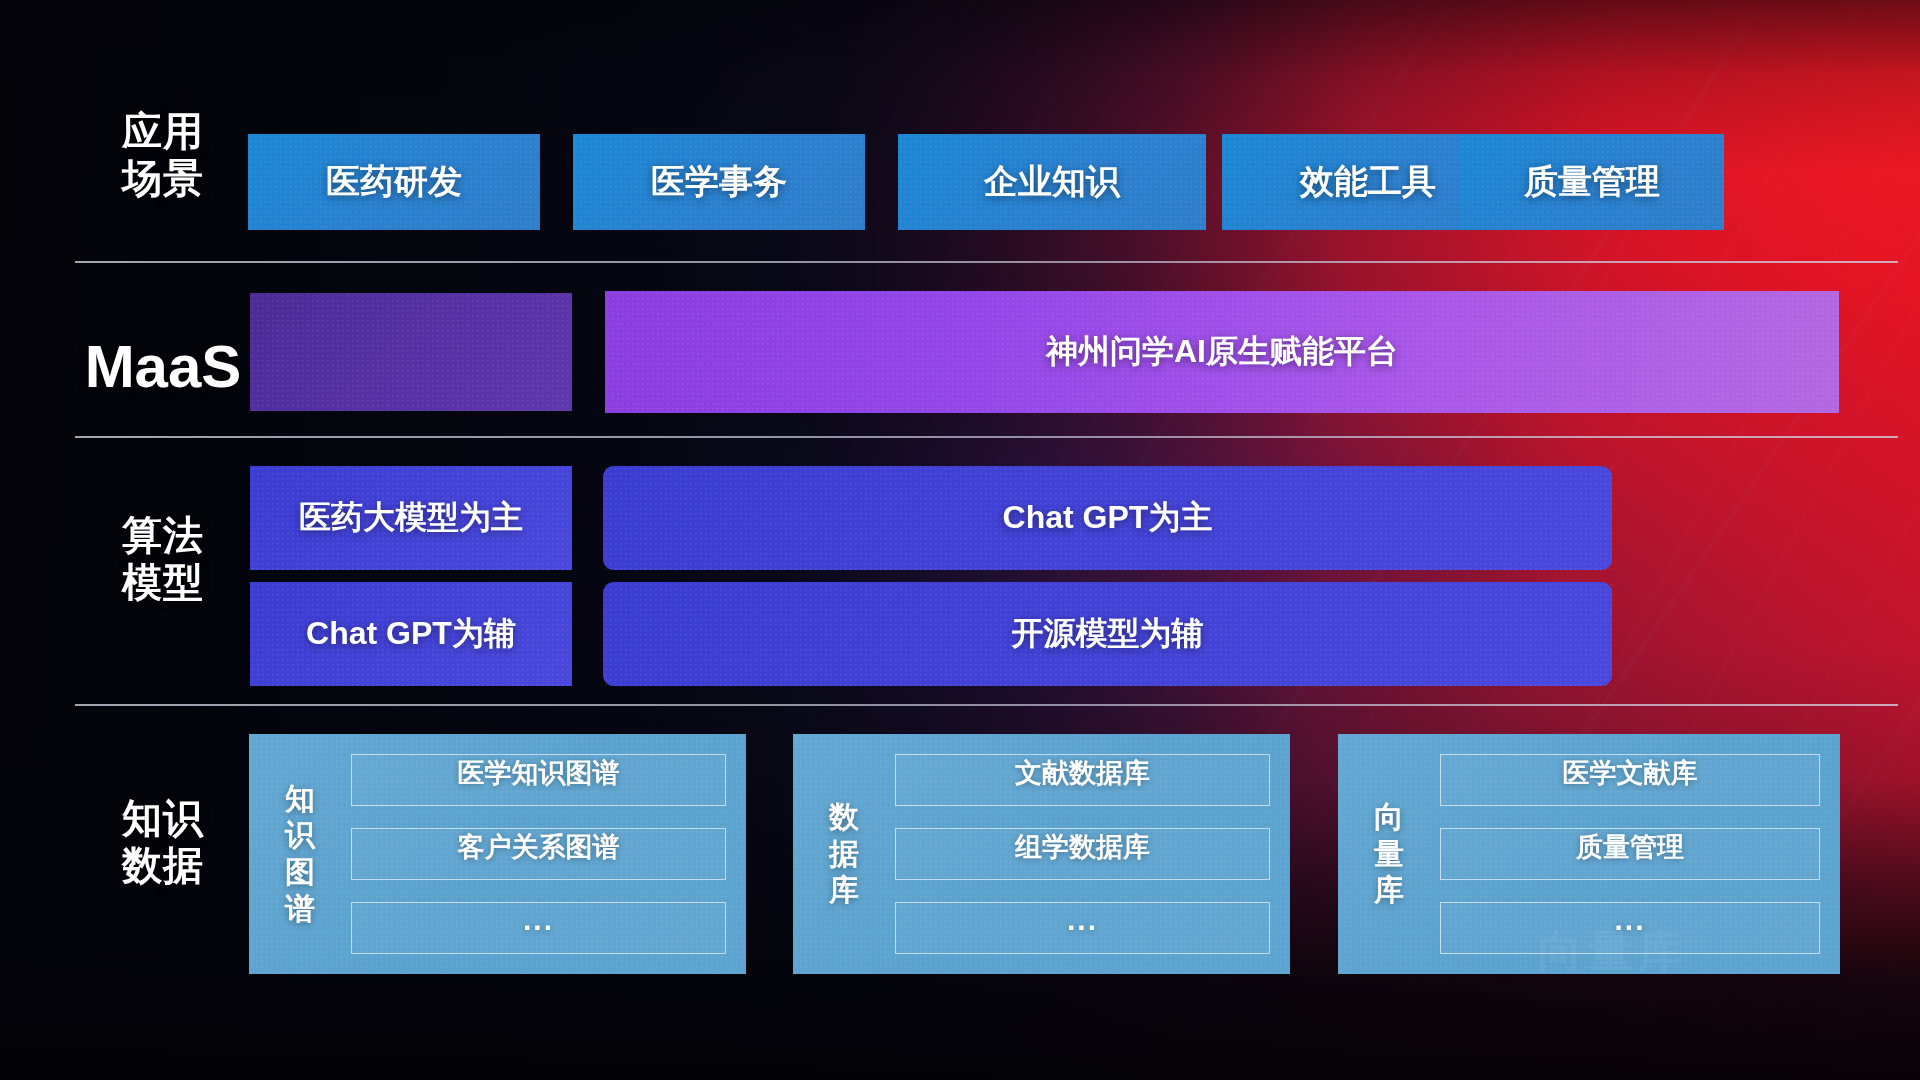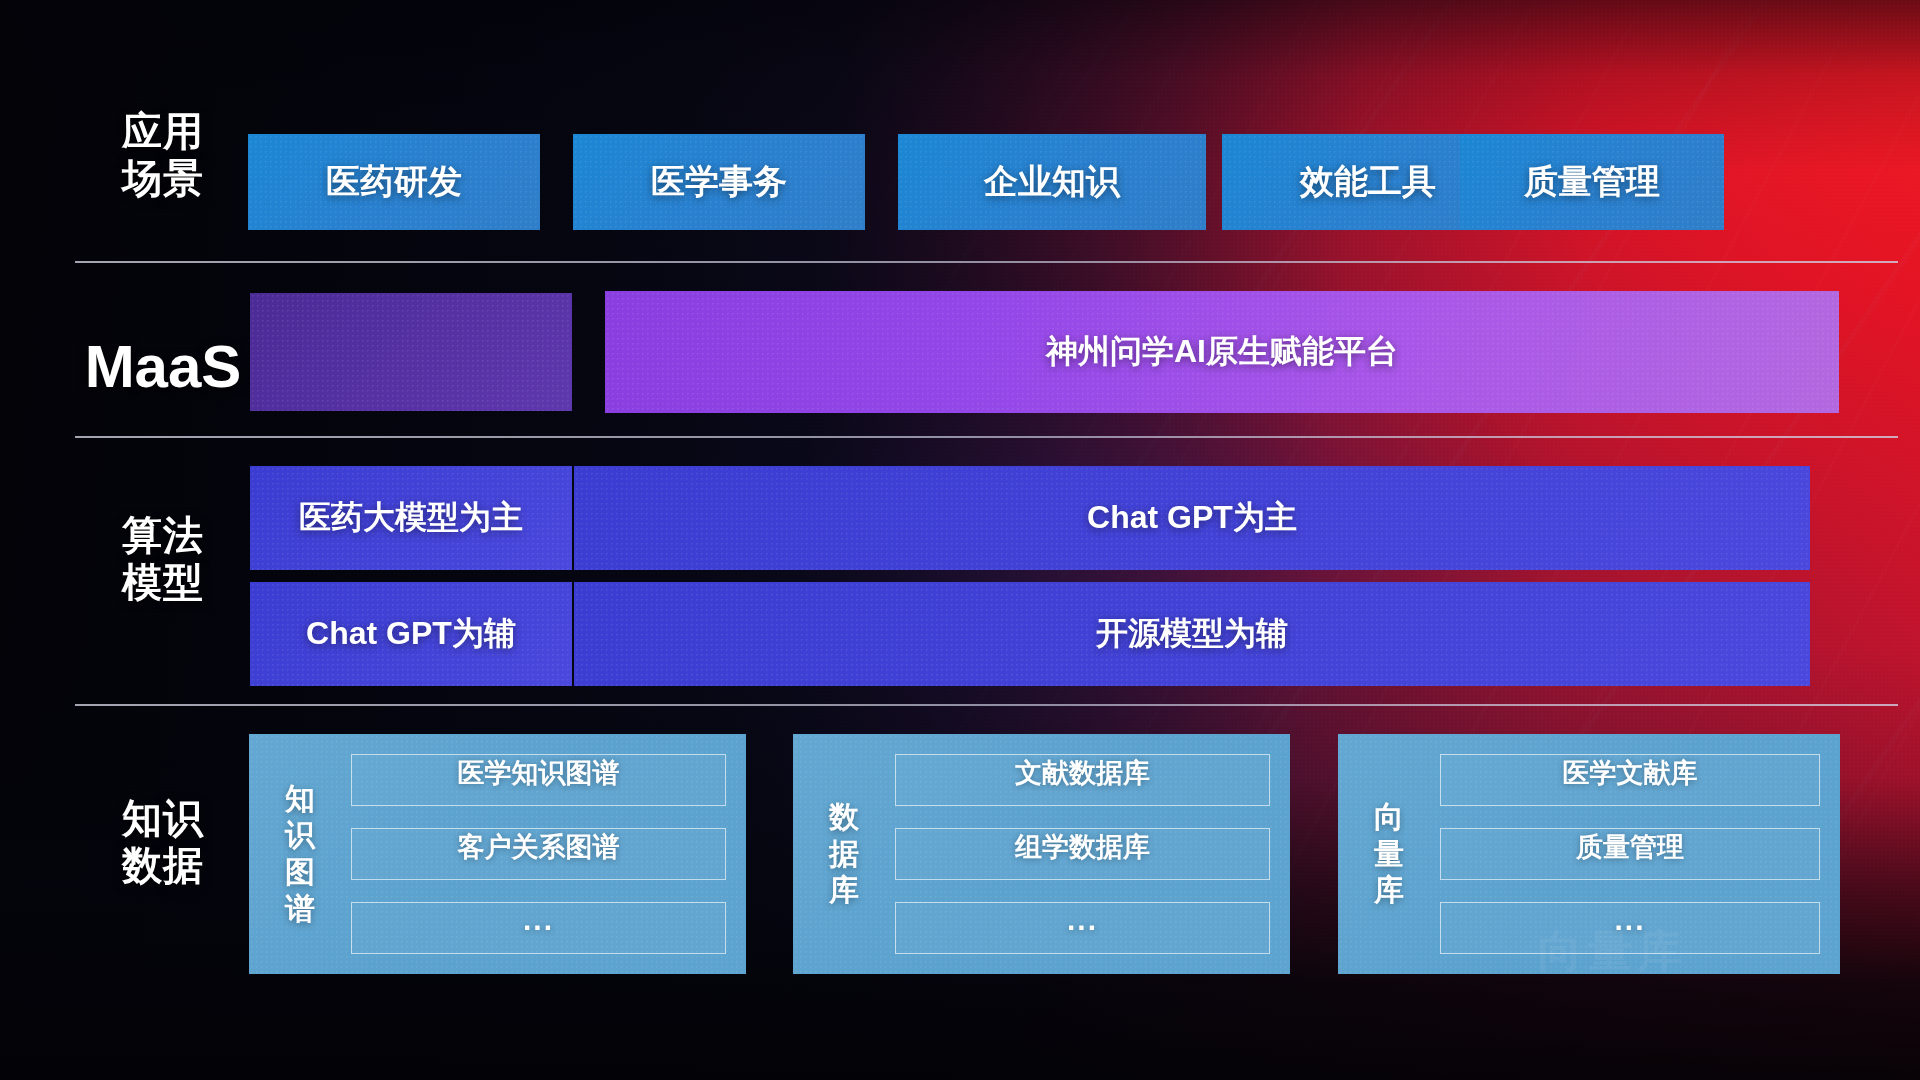--- a/index.html
+++ b/index.html
@@ -155,21 +155,21 @@
     background: linear-gradient(100deg, #8a3ee0 0%, #9246e8 28%, #a755e8 62%, #b368e0 100%);
   }
 
   
   .tile-algo {
     font-size: 32px;
     height: 104px;
     background: linear-gradient(135deg, #3b3cd1 0%, #4343d8 55%, #4a48dd 100%);
   }
   .tile-algo-l { left: 250px; width: 322px; }
-  .tile-algo-r { left: 574px; width: 1236px; }
+  .tile-algo-r { left: 603px; width: 1009px; border-radius: 11px; }
 
   
   .kgroup {
     position: absolute;
     top: 734px;
     height: 240px;
     display: flex;
     align-items: stretch;
     background: linear-gradient(135deg, #63a8d2 0%, #5ca2cf 50%, #5ea4d0 100%);
     box-sizing: border-box;

